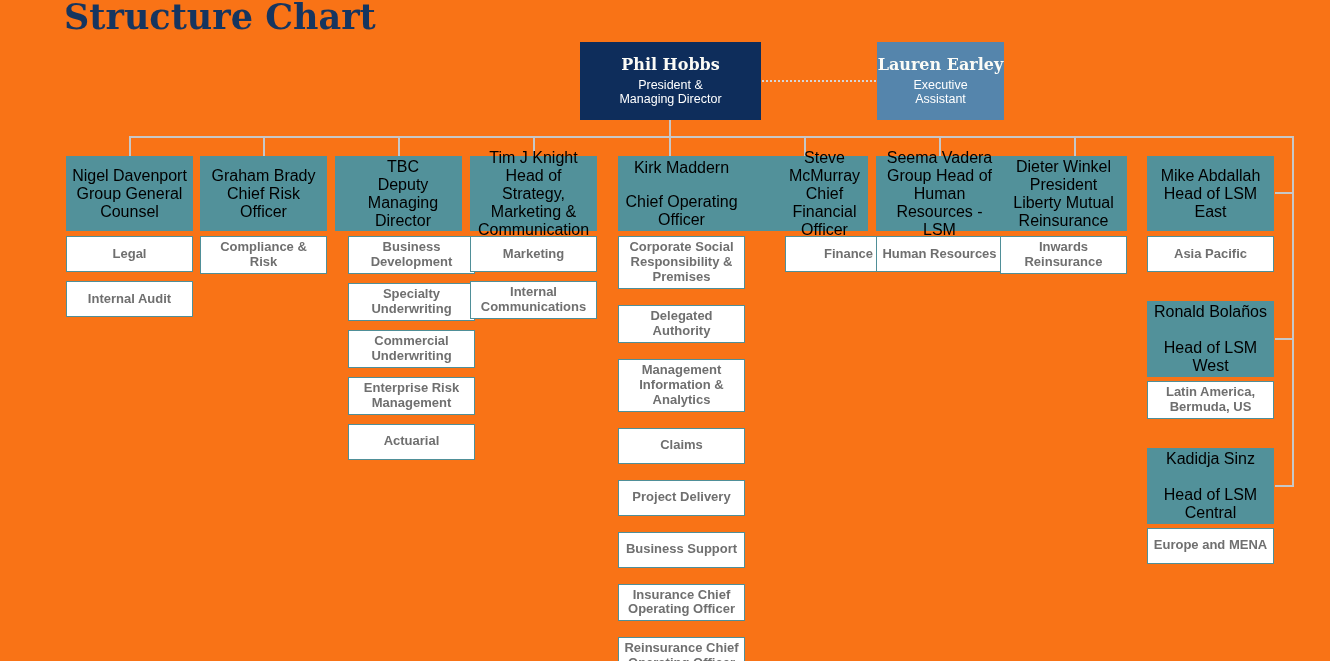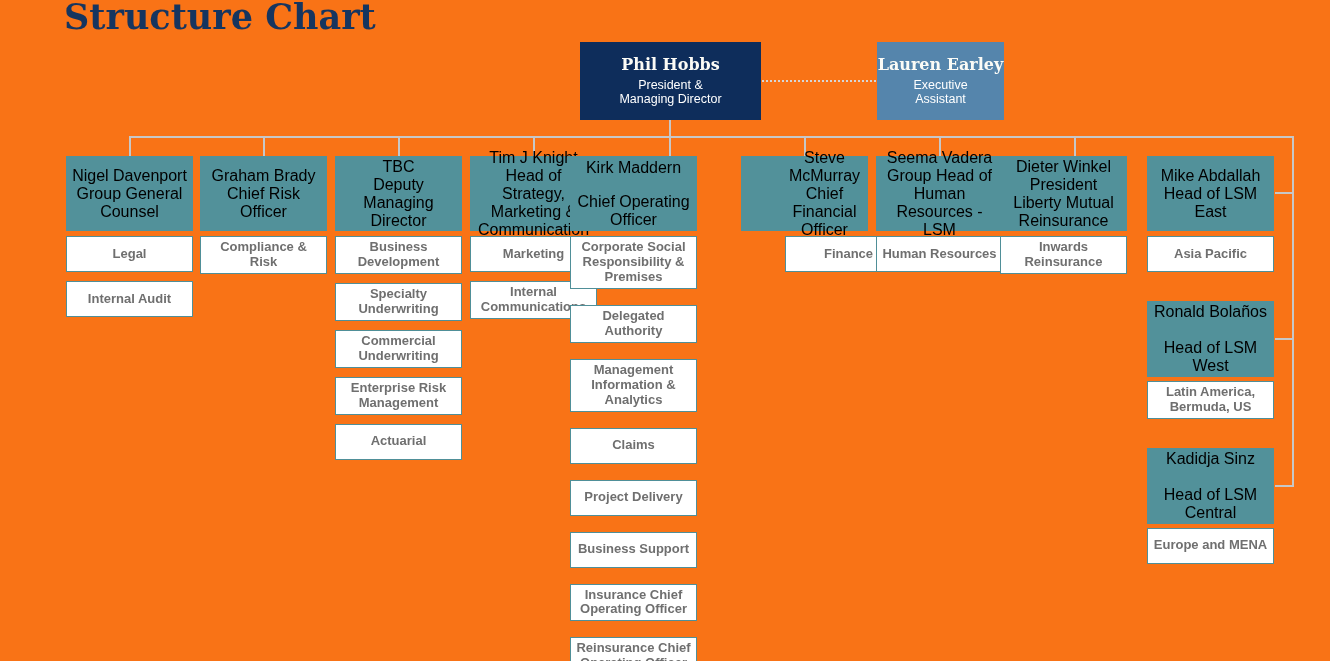--- a/index.html
+++ b/index.html
@@ -49,21 +49,21 @@
     padding:3px 5px;
     font-weight:bold;
   }
   .sub-head{
     position:relative;box-sizing:border-box;width:127px;height:76px;
     display:flex;flex-direction:column;align-items:center;justify-content:space-between;
     text-align:center;padding:2px 4px;
   }
   .mt-subhead{margin-top:29px;}
   .mt-subleaf{margin-top:4px;}
-  .c1{left:66px;}  .c2{left:200px;} .c3{left:335px;} .c4{left:470px;} .c5{left:570px;gap:16px;}
+  .c1{left:66px;}  .c2{left:200px;} .c3{left:335px;padding-left:13px;} .c4{left:470px;} .c5{left:618px;gap:16px;}
   .c6{left:741px;padding-left:44px;} .c7{left:876px;} .c8{left:1000px;} .c9{left:1147px;}
 </style>
 </head>
 <body>
 
 <div class="canvas">
 
   <h1 class="page-title">Structure Chart</h1>
 
   <div class="line" style="left:669px;top:120px;width:2px;height:17px;"></div>

